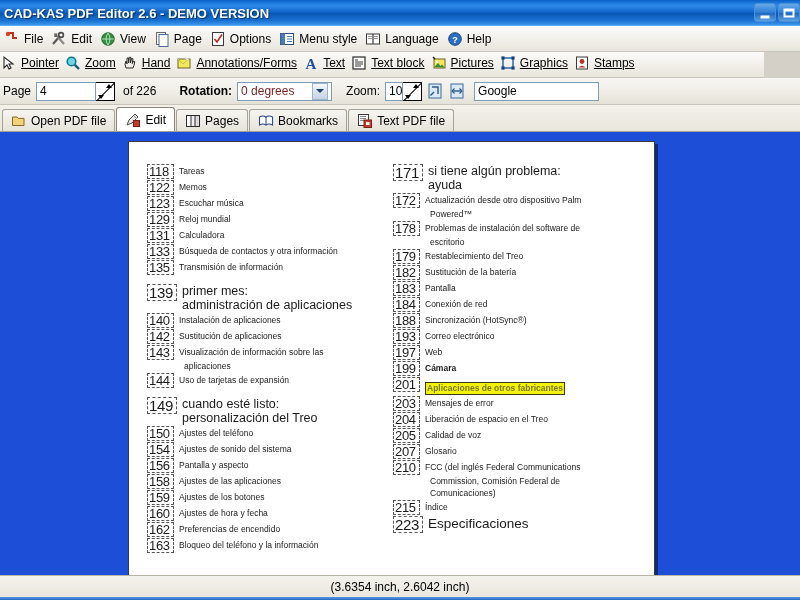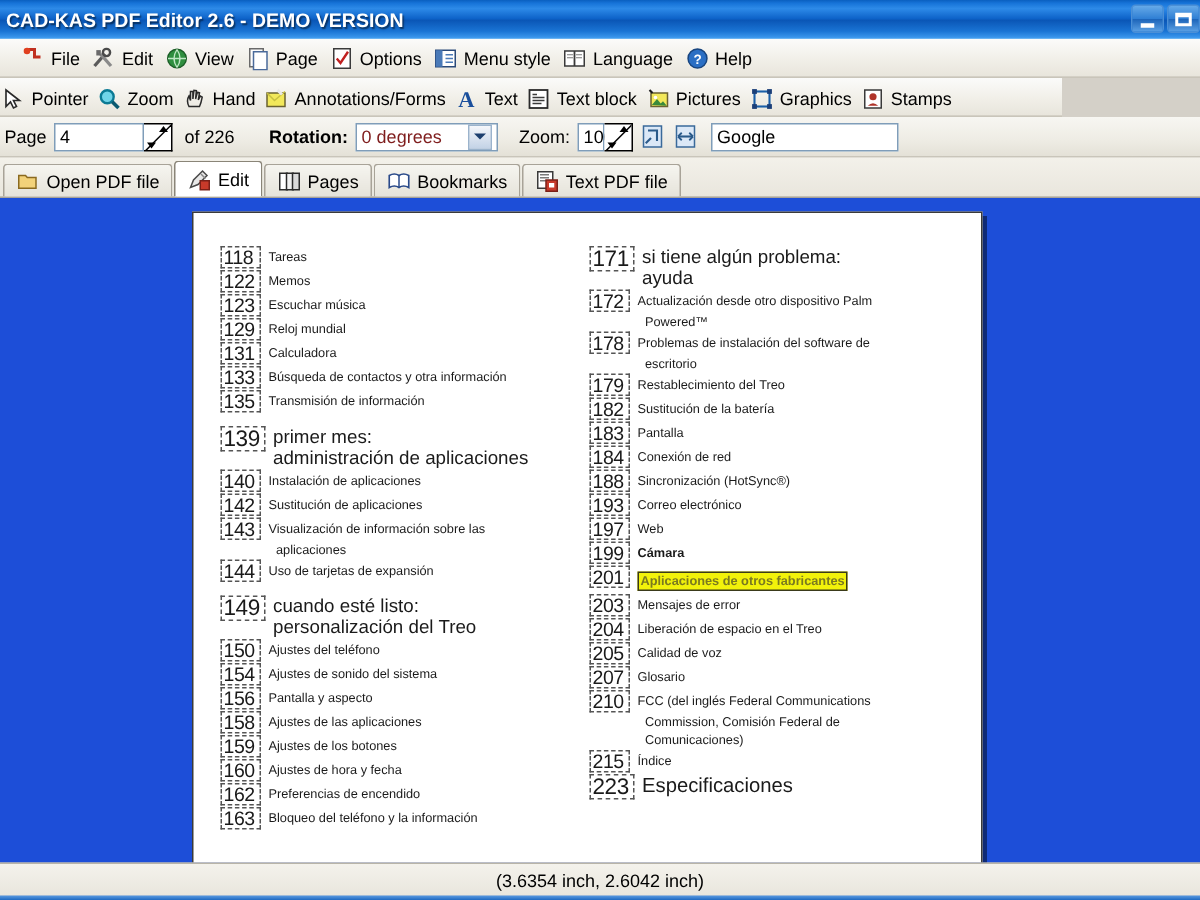--- a/index.html
+++ b/index.html
@@ -42,38 +42,39 @@
   }
   .g-min { width: 9px; height: 3px; background: #fff; margin-top: 4px; }
   .g-max { width: 11px; height: 9px; border: 2px solid #fff; border-top-width: 3px; }
 
   
   #menubar {
     position: absolute; left: 0; top: 26px; width: 800px; height: 26px;
     background: linear-gradient(to bottom, #fbfbfa 0%, #f1efe8 55%, #e8e5dc 100%);
     border-bottom: 1px solid #c9c5ba;
     display: flex; align-items: center;
-    padding-left: 12px;
+    padding-left: 2px;
   }
   .menu-item {
     display: flex; align-items: center;
     height: 22px; padding: 0 6px 0 2px;
     font-size: 12px; color: #000;
     cursor: default;
   }
   .menu-item .mtext { margin-left: 4px; }
   .mi-icon { width: 16px; height: 16px; display: inline-block; position: relative; flex: 0 0 16px; }
 
   
   #toolbar {
-    position: absolute; left: 0; top: 52px; width: 708px; height: 26px;
+    position: absolute; left: 0; top: 52px; width: 764px; height: 26px;
     background: linear-gradient(to bottom, #fbfbfa 0%, #f1efe8 55%, #e8e5dc 100%);
     border-bottom: 1px solid #c9c5ba;
-    display: flex; align-items: flex-end;
+    display: flex; align-items: flex-start;
     padding-left: 0px;
+    text-decoration: underline;
   }
   .tool-item {
     display: flex; align-items: center;
     height: 22px; padding: 0 5px 0 1px;
     font-size: 12px; color: #000;
     cursor: default;
   }
   .tool-item .ttext { margin-left: 4px; }
 
   

